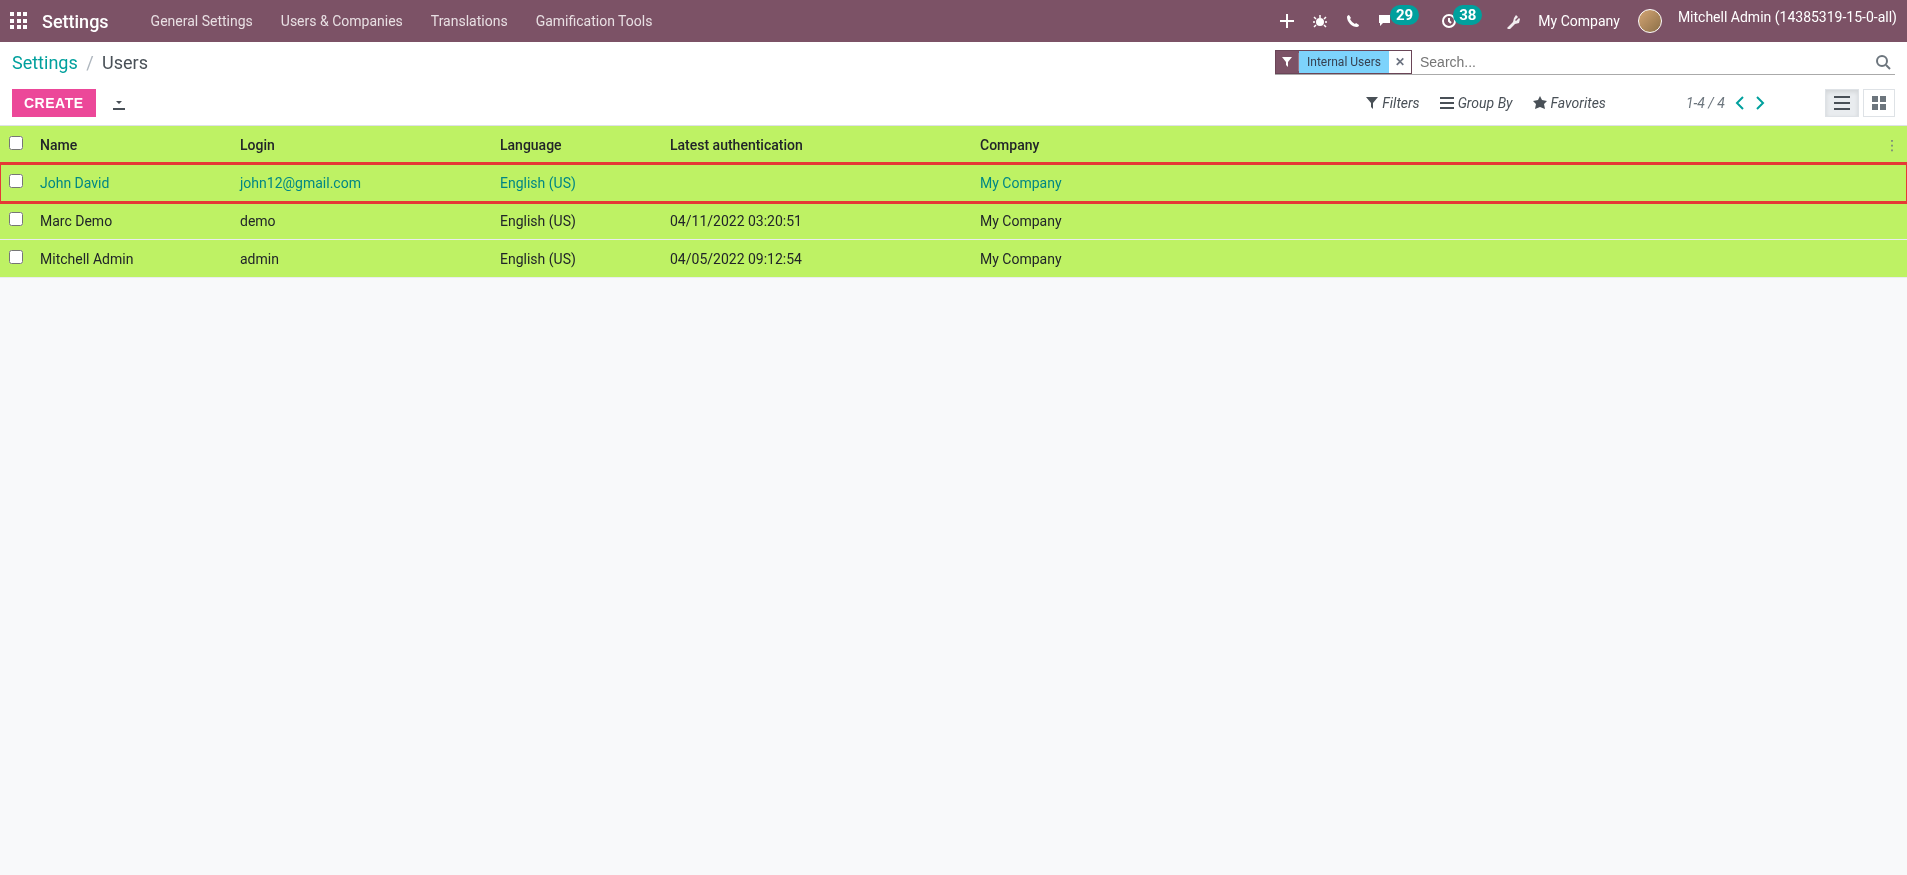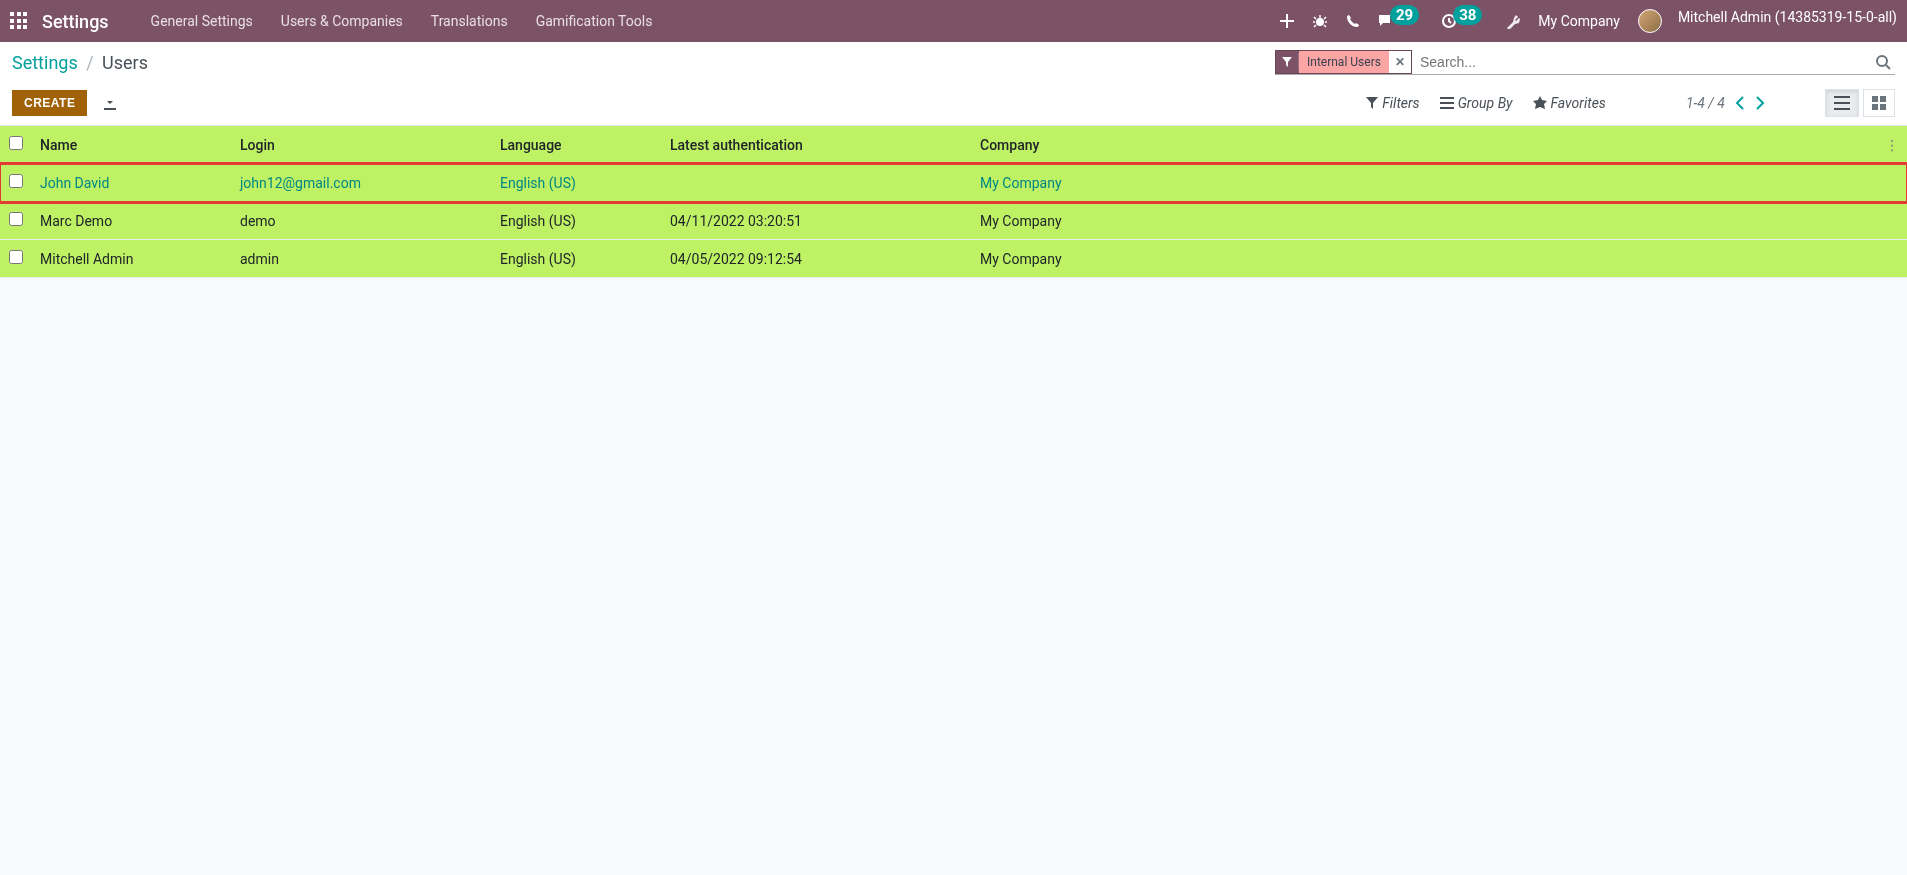--- a/index.html
+++ b/index.html
@@ -17,26 +17,26 @@
 .user-area { display: flex; gap: 16px; cursor: pointer; }
 .avatar { width: 24px; height: 24px; border-radius: 50%; background: linear-gradient(135deg,#d4a574,#8b6f47); border: 1px solid #fff; }
 .control-panel { background: #fff; border-bottom: 1px solid #dee2e6; padding: 8px 12px 0 12px; }
 .cp-row1 { display: flex; align-items: center; margin-bottom: 6px; }
 .breadcrumb { font-size: 18px; color: #495057; }
 .breadcrumb .link { color: #00a09d; cursor: pointer; }
 .breadcrumb .sep { color: #adb5bd; margin: 0 4px; }
 .search-area { margin-left: auto; display: flex; align-items: center; border-bottom: 1px solid #aaa; width: 620px; position: relative; }
 .filter-chip { background: #7c5266; color: #fff; font-size: 12px; display: flex; align-items: center; border: 1px solid #6a4557; }
 .filter-chip .chip-icon { padding: 4px 6px; border-right: 1px solid rgba(255,255,255,0.2); }
-.filter-chip .chip-text { padding: 4px 8px; background: #fca5a5; color: #374151; border-right: none; }
+.filter-chip .chip-text { padding: 4px 8px; background: #7dd3fc; color: #374151; border-right: none; }
 .filter-chip .chip-close { padding: 4px 6px; background: #fff; color: #6b7280; cursor: pointer; font-weight: bold; }
 .search-input { border: none; outline: none; padding: 4px 8px; flex: 1; font-size: 14px; }
 .search-icon { color: #6c757d; cursor: pointer; padding: 4px; }
 .cp-row2 { display: flex; align-items: center; padding: 8px 0; }
-.create-btn { background: #a16207; color: #fff; border: none; padding: 6px 12px; font-weight: bold; font-size: 12px; cursor: pointer; letter-spacing: 0.5px; }
+.create-btn { background: #ec4899; color: #fff; border: none; padding: 6px 12px; font-weight: bold; font-size: 14px; cursor: pointer; letter-spacing: 0.5px; }
 .download-icon { margin-left: 16px; color: #495057; cursor: pointer; font-size: 15px; }
 .toolbar-btns { margin-left: auto; display: flex; align-items: center; gap: 20px; font-style: italic; }
 .toolbar-btn { display: flex; align-items: center; gap: 4px; color: #495057; cursor: pointer; font-size: 14px; }
 .spacer { flex: 1; }
 .pager { display: flex; align-items: center; gap: 10px; color: #6c757d; font-size: 14px; margin-left: 40px; }
 .pager-arrow { color: #00a09d; cursor: pointer; font-size: 18px; }
 .view-switcher { display: flex; gap: 4px; margin-left: 40px; }
 .view-btn { border: 1px solid #dee2e6; padding: 6px 8px; cursor: pointer; color: #6c757d; display: flex; align-items: center; justify-content: center; }
 .view-btn.active { background: #e9ecef; color: #495057; box-shadow: inset 0 2px 4px rgba(0,0,0,0.1); }
 .table-wrap { background: #bef264; }

